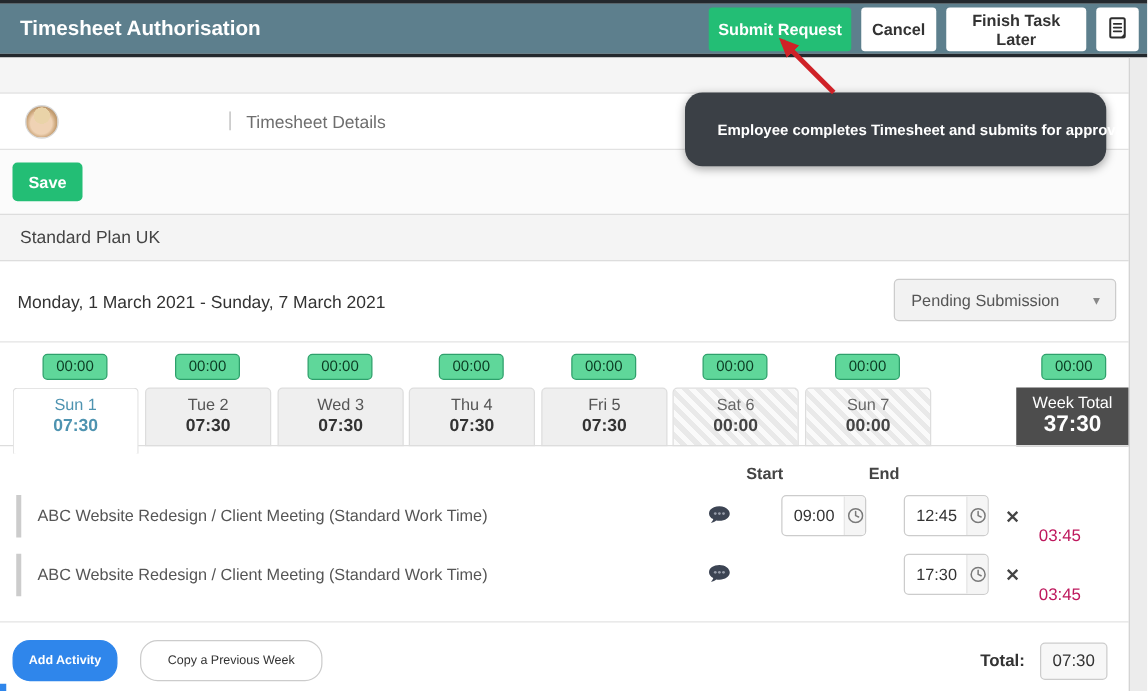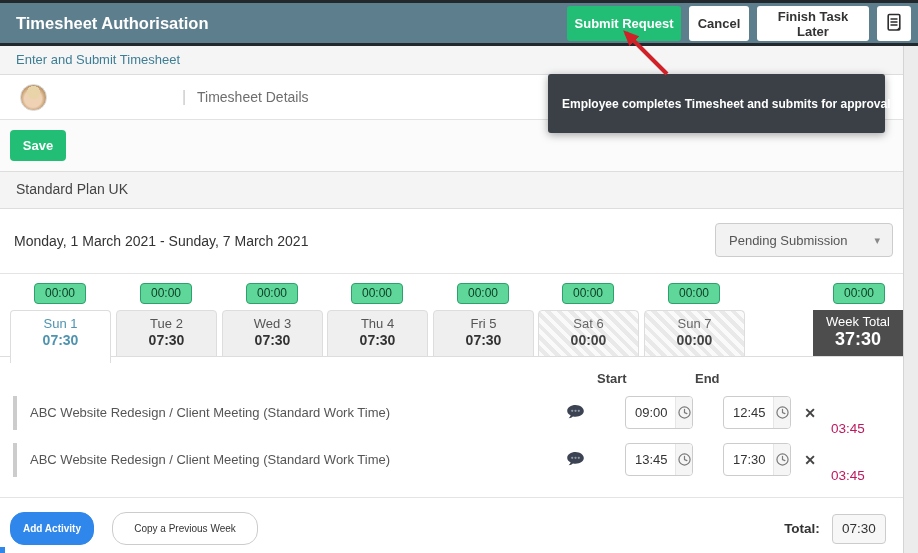--- a/index.html
+++ b/index.html
@@ -30,22 +30,22 @@
           background:
             radial-gradient(circle at 50% 30%, #e9d3a8 0 30%, transparent 31%),
             radial-gradient(circle at 48% 55%, #efd2b4 0 45%, #caa478 62%, #8a6c4c 100%);}
   .user-name{left:57px;top:75px;height:45px;line-height:45px;font-size:14.5px;
              font-weight:700;color:#3a3a3a;}
   .user-div{left:182px;top:75px;height:45px;line-height:44px;font-size:16px;color:#c9c9c9;}
   .user-page{left:197px;top:75px;height:45px;line-height:45px;font-size:14px;color:#6e6e6e;}
 
   
   .tooltip{left:548px;top:74px;width:337px;height:59px;background:#3b4046;
-           border-radius:3px;box-shadow:0 2px 8px rgba(0,0,0,.35);z-index:50;
-           display:flex;align-items:center;padding-left:14px;box-sizing:border-box;}
+           border-radius:14px;box-shadow:0 2px 8px rgba(0,0,0,.35);z-index:50;
+           display:flex;align-items:center;padding-left:26px;box-sizing:border-box;}
   .tooltip span{color:#fff;font-size:12px;font-weight:600;white-space:nowrap;}
   .arrow-svg{left:588px;top:18px;z-index:55;pointer-events:none;}
 
   
   .save-area{left:0;top:120px;width:903px;height:51px;background:#fbfbfb;}
   .save-btn{left:10px;top:130px;width:56px;height:31px;background:#23be75;color:#fff;
             border:none;border-radius:4px;font-family:inherit;font-size:13px;
             font-weight:700;cursor:pointer;}
 
   
@@ -133,21 +133,20 @@
       <svg width="16" height="19" viewBox="0 0 16 19">
         <rect x="2.2" y="1.5" width="11.6" height="15.5" rx="1.2" fill="#fff" stroke="#2e2e2e" stroke-width="1.6"></rect>
         <path d="M5 6h6M5 9h6M5 12h6" stroke="#2e2e2e" stroke-width="1.4" stroke-linecap="round"></path>
         <path d="M13.8 13.5 L13.8 17 L10.5 17 Z" fill="#2e2e2e"></path>
       </svg>
     </span>
   </button>
   <div class="abs strip-dark" style="top:43px;height:3px"></div>
 
   <div class="abs crumb-bar"></div>
-  <div class="abs crumb-link">Enter and Submit Timesheet</div>
   <div class="abs user-row"></div>
   <div class="abs avatar"></div>
   <div class="abs user-div">|</div>
   <div class="abs user-page">Timesheet Details</div>
 
   <div class="abs tooltip">
     <span>Employee completes Timesheet and submits for approval</span>
   </div>
   <svg class="abs arrow-svg" width="100" height="62" viewBox="0 0 100 62">
     <defs>
@@ -253,29 +252,20 @@
     <div class="act-bar"></div>
     <div class="act-name">ABC Website Redesign / Client Meeting (Standard Work Time)</div>
     <span class="comment">
       <svg width="19" height="17" viewBox="0 0 19 17">
         <path d="M9.5 1C4.9 1 1.2 3.5 1.2 6.7c0 1.9 1.3 3.6 3.4 4.6-.2 1-.9 2.2-2 3 1.9-.1 3.5-1 4.4-1.8.8.2 1.6.2 2.5.2 4.6 0 8.3-2.5 8.3-5.7S14.1 1 9.5 1z" fill="#3c4453"></path>
         <circle cx="6.2" cy="6.8" r="1.1" fill="#959ba8"></circle>
         <circle cx="9.5" cy="6.8" r="1.1" fill="#959ba8"></circle>
         <circle cx="12.8" cy="6.8" r="1.1" fill="#959ba8"></circle>
       </svg>
     </span>
-    <div class="time-field tf-start">
-      <input readonly="" value="13:45" style="">
-      <span class="clock-btn">
-        <svg width="13" height="13" viewBox="0 0 14 14">
-            <circle cx="7" cy="7" r="6" fill="none" stroke="#7a7a7a" stroke-width="1.3"></circle>
-            <path d="M7 3.5V7l2.6 1.2" fill="none" stroke="#7a7a7a" stroke-width="1.3" stroke-linecap="round"></path>
-          </svg>
-      </span>
-    </div>
     <div class="time-field tf-end">
       <input readonly="" value="17:30" style="">
       <span class="clock-btn">
         <svg width="13" height="13" viewBox="0 0 14 14">
             <circle cx="7" cy="7" r="6" fill="none" stroke="#7a7a7a" stroke-width="1.3"></circle>
             <path d="M7 3.5V7l2.6 1.2" fill="none" stroke="#7a7a7a" stroke-width="1.3" stroke-linecap="round"></path>
           </svg>
       </span>
     </div>
     <div class="remove">✕</div>

